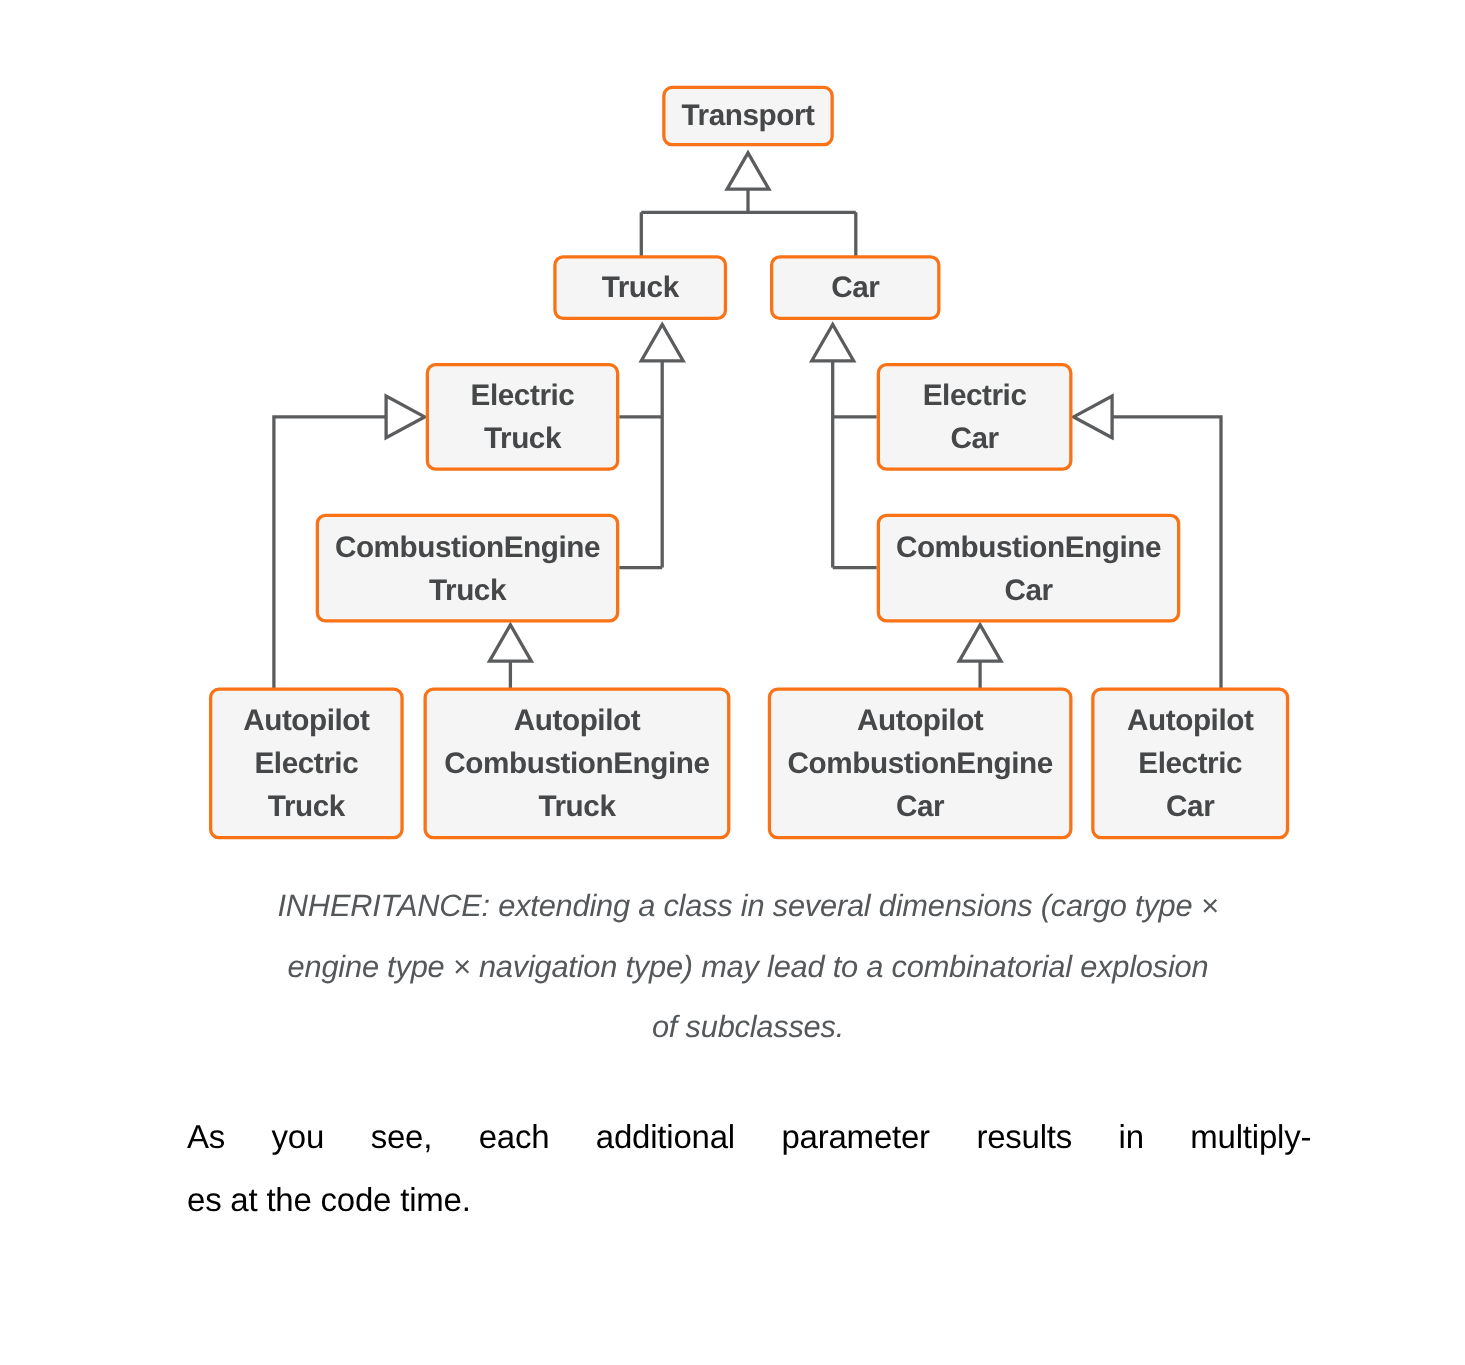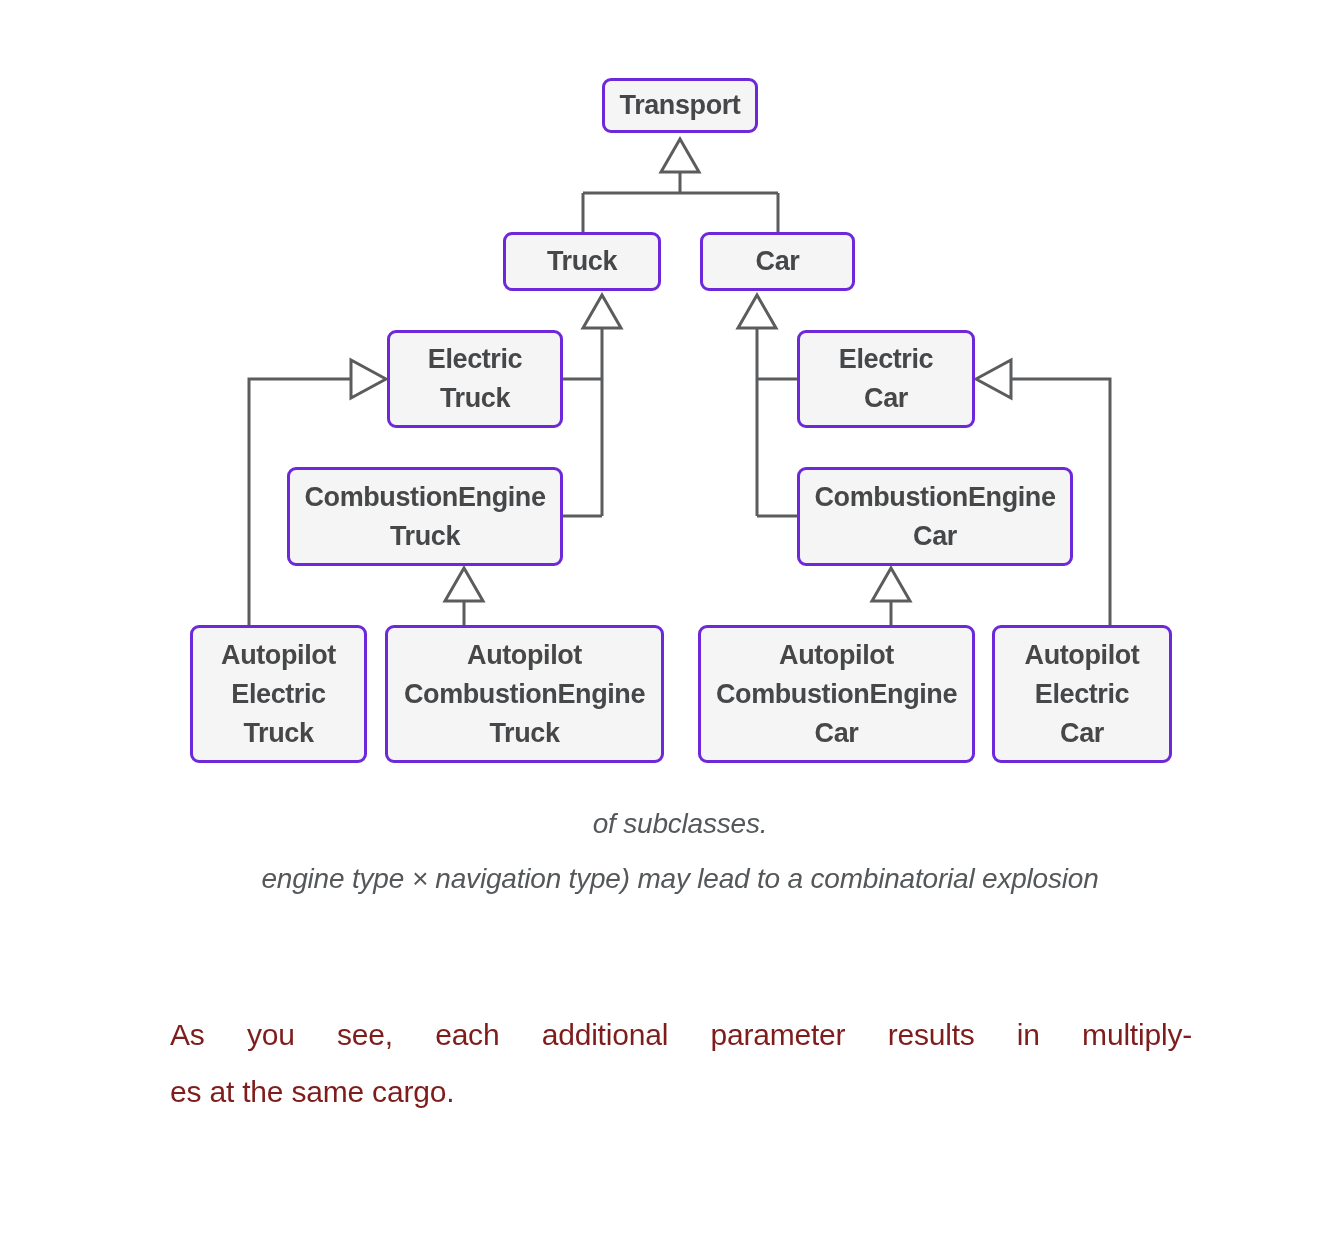--- a/index.html
+++ b/index.html
@@ -11,21 +11,21 @@
     overflow:hidden;
   }
   .connectors {
     position:absolute; left:0; top:0; z-index:1;
     pointer-events:none;
   }
   .node {
     position:absolute; z-index:2;
     box-sizing:border-box;
     background:#f5f5f5;
-    border:3px solid #6d28d9;
+    border:3px solid #f97316;
     border-radius:9px;
     display:flex; flex-direction:column;
     align-items:center; justify-content:center;
     font-weight:bold;
     font-size:27px;
     line-height:39px;
     letter-spacing:-0.4px;
     color:#454749;
     text-align:center;
   }
@@ -38,21 +38,21 @@
     line-height:55px;
     color:#55585a;
     text-align:center;
     letter-spacing:-0.2px;
   }
   .bodytext {
     position:absolute; z-index:2;
     left:170px; top:1006px; width:1022px;
     font-size:30px;
     line-height:57px;
-    color:#7f1d1d;
+    color:#000000;
     letter-spacing:-0.2px;
   }
   .bodytext .just {
     text-align:justify;
     text-align-last:justify;
   }
 </style>
 </head>
 <body>
 
@@ -134,22 +134,23 @@
     <span>Car</span>
   </div>
 
   <div class="node" style="left:992px;top:625px;width:180px;height:138px">
     <span>Autopilot</span>
     <span>Electric</span>
     <span>Car</span>
   </div>
 
   <div class="caption">
+    <div>INHERITANCE: extending a class in several dimensions (cargo type ×</div>
+    <div>engine type × navigation type) may lead to a combinatorial explosion</div>
     <div>of subclasses.</div>
-    <div>engine type × navigation type) may lead to a combinatorial explosion</div>
   </div>
 
   <div class="bodytext">
     <div class="just">As you see, each additional parameter results in multiply-</div>
-    <div>es at the same cargo.</div>
+    <div>es at the code time.</div>
   </div>
 
 </div>
 
 </body></html>

